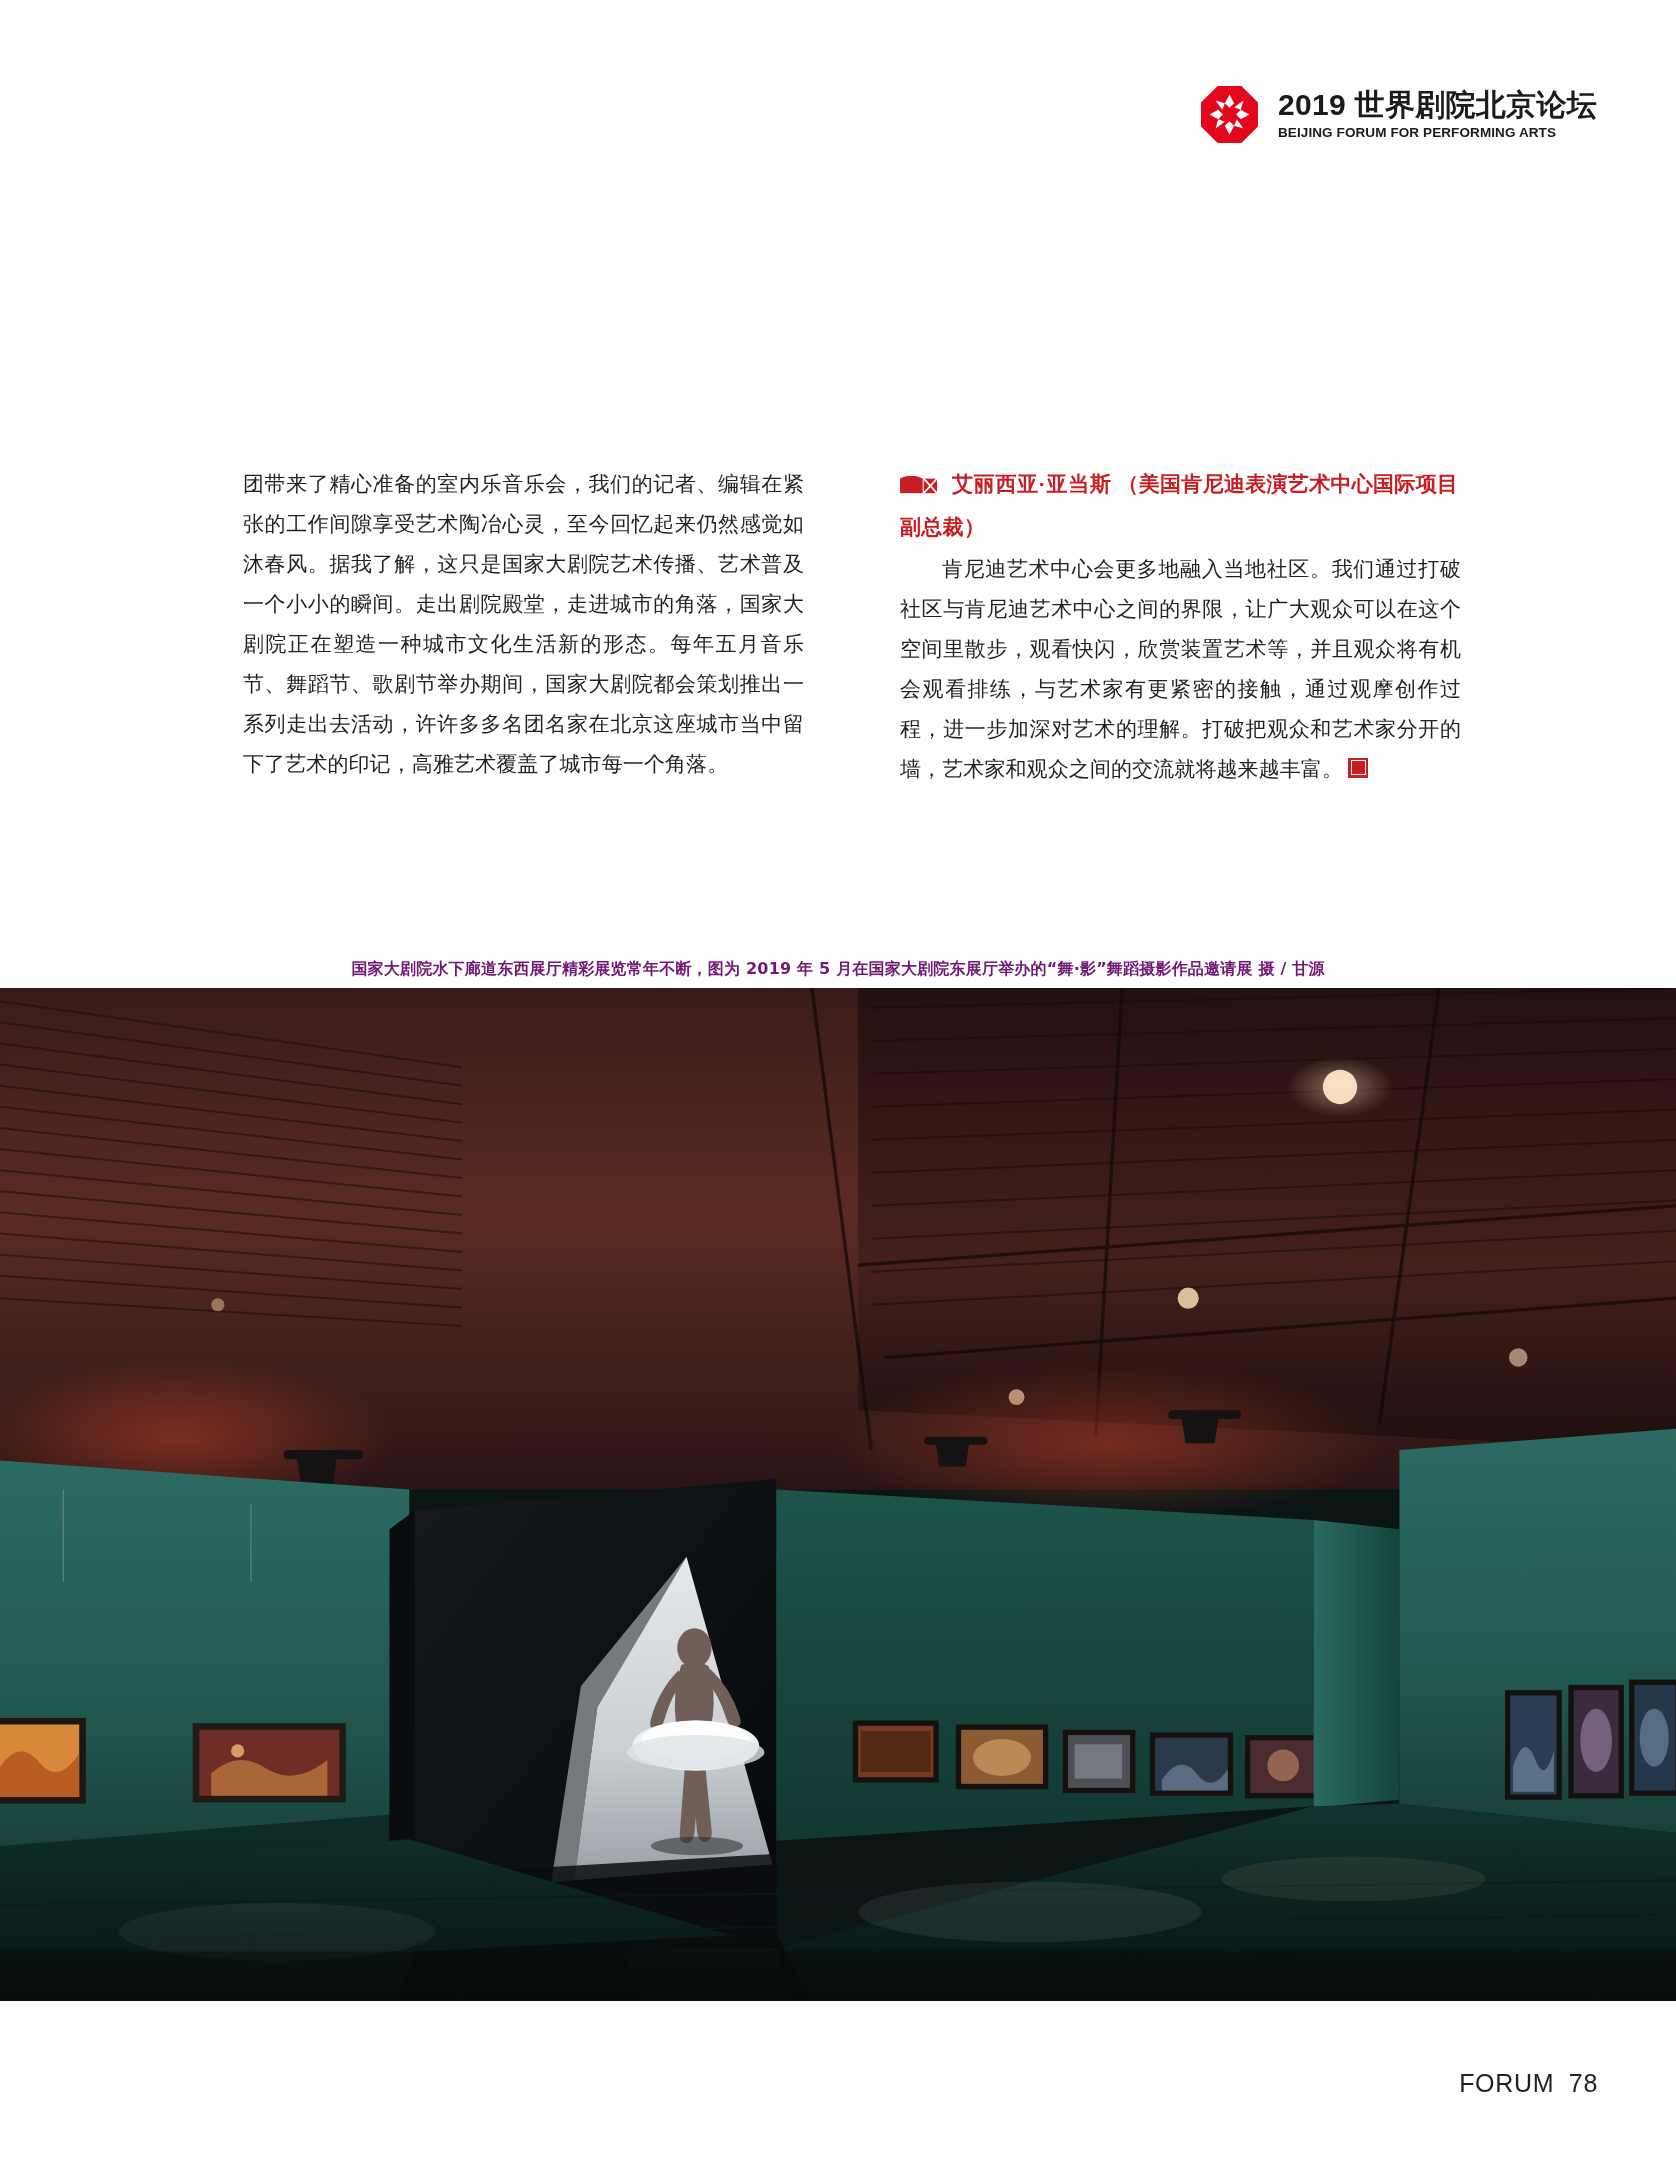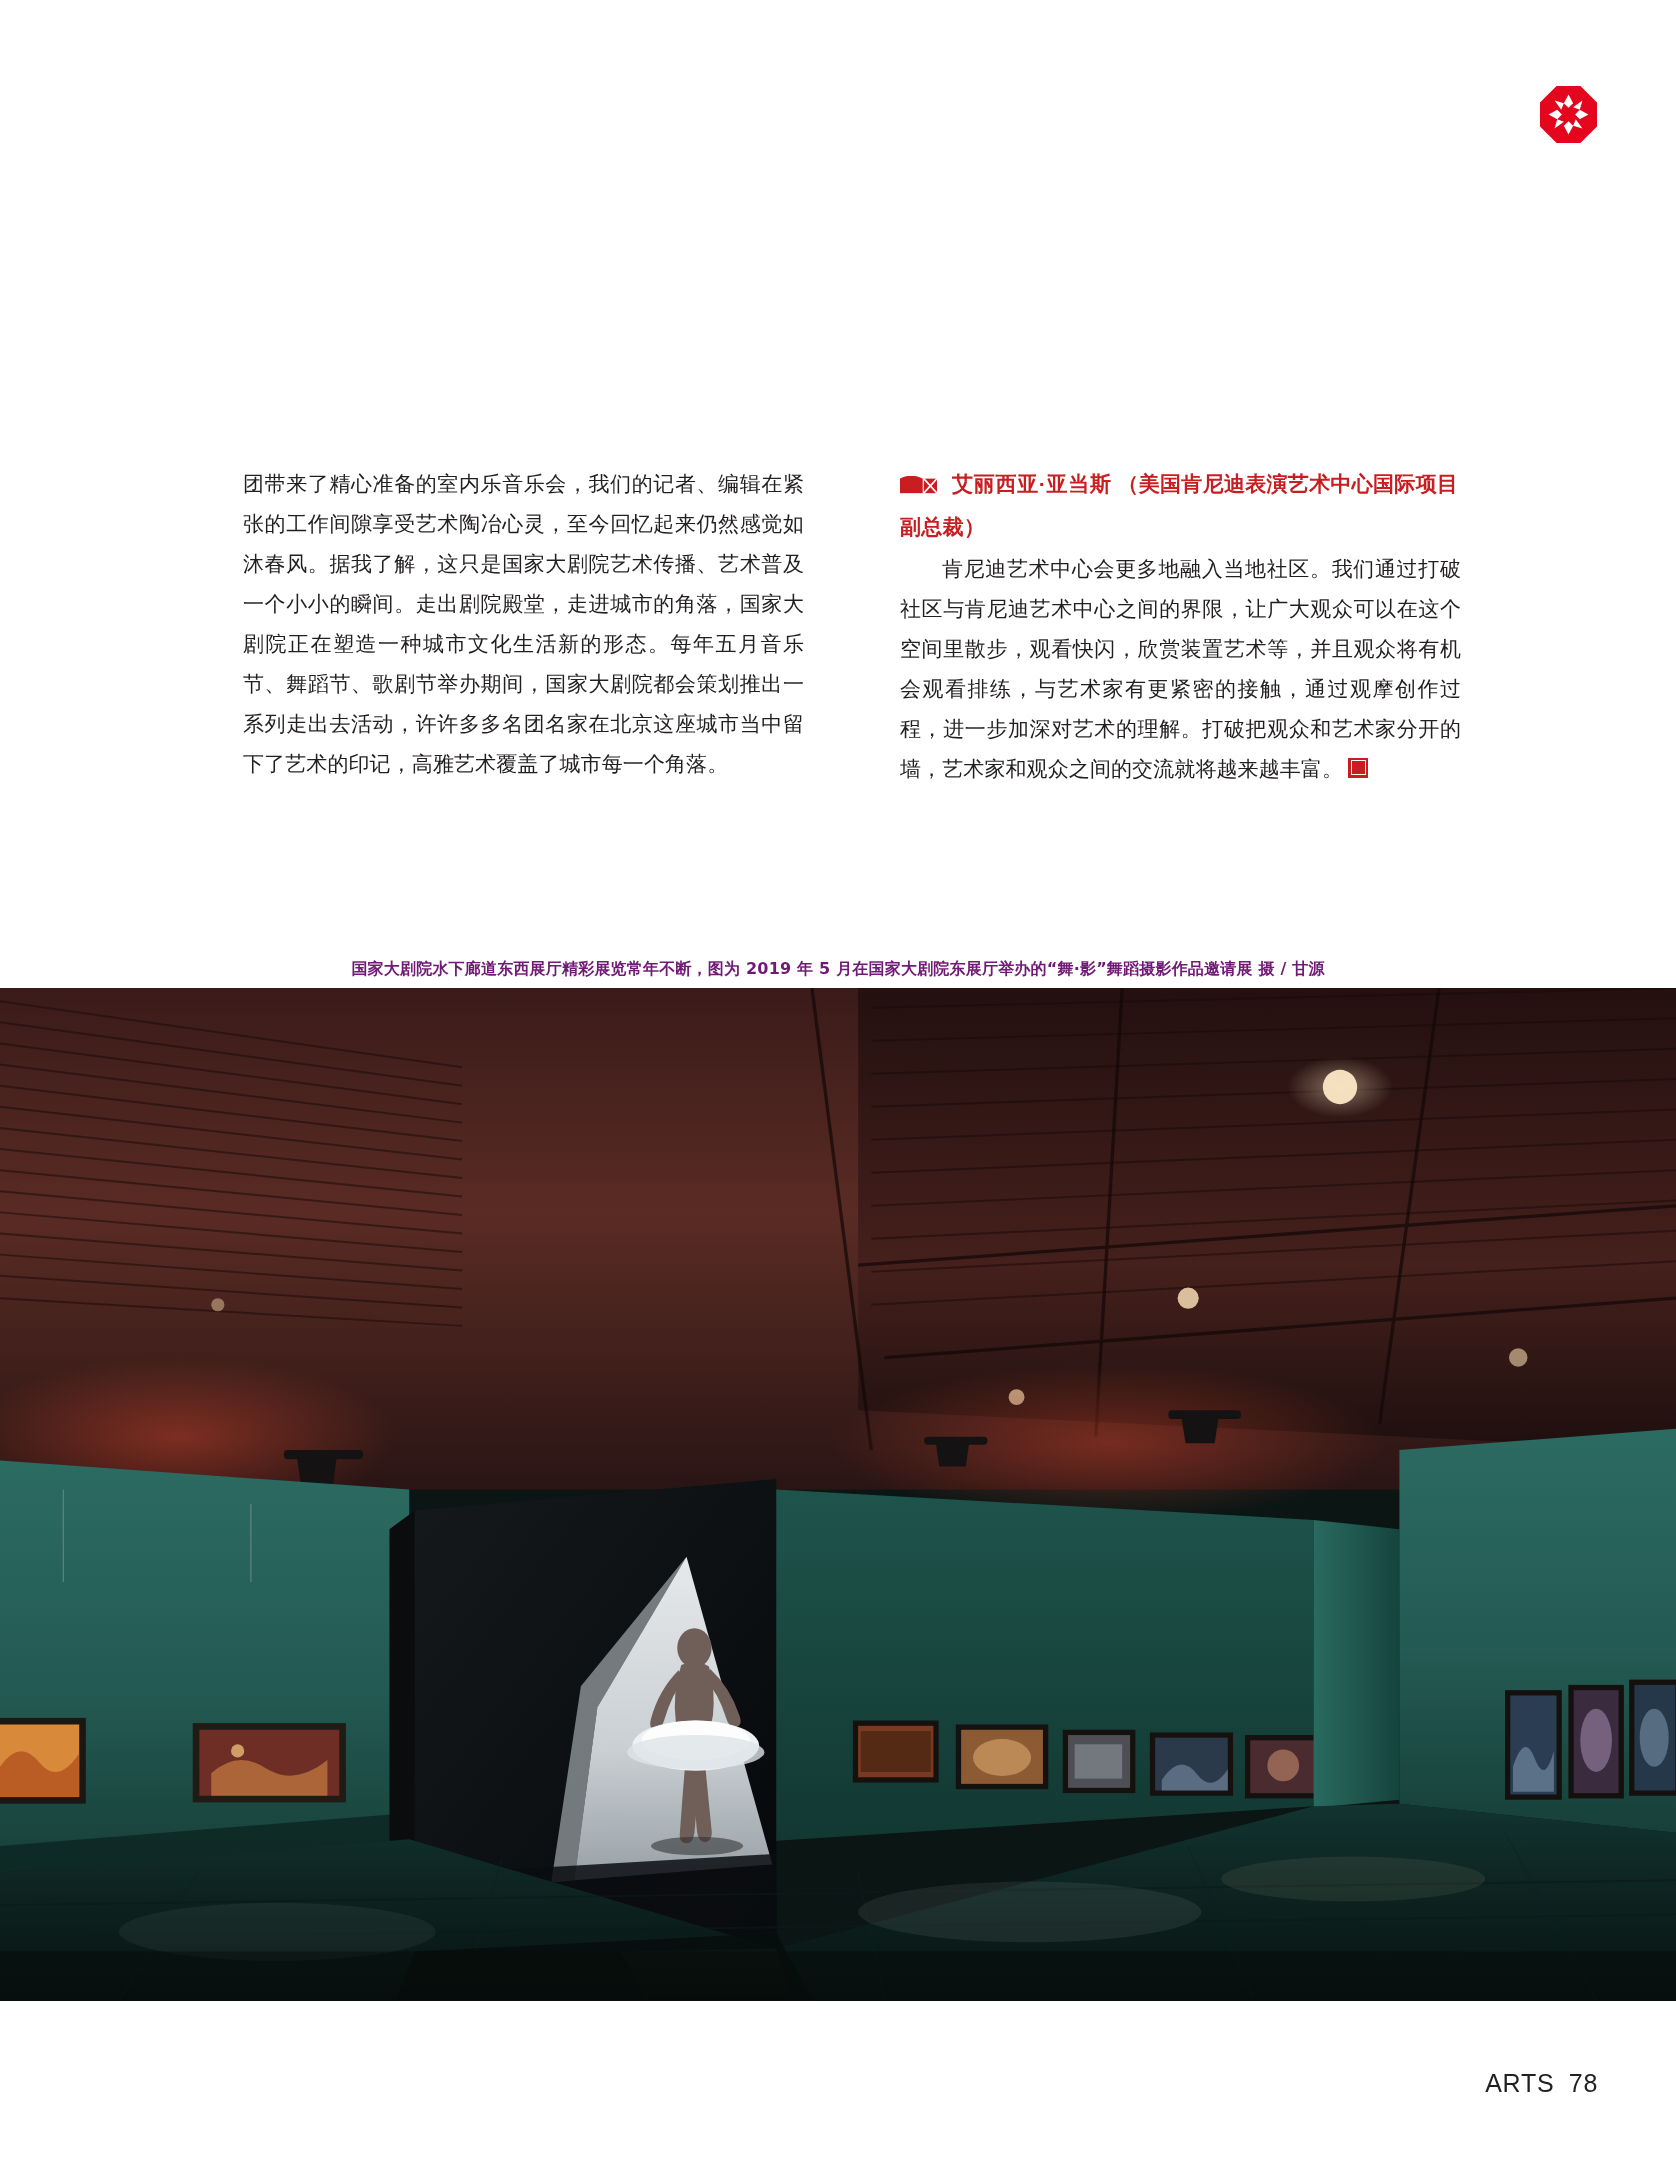--- a/index.html
+++ b/index.html
@@ -187,20 +187,27 @@
           <polygon points="43,73 36,60 43,53 50,60"></polygon>
           <polygon points="13,43 26,36 33,43 26,50"></polygon>
           <polygon points="64,22 60,36 50,32"></polygon>
           <polygon points="64,64 50,60 54,50"></polygon>
           <polygon points="22,64 26,50 36,54"></polygon>
           <polygon points="22,22 36,26 32,36"></polygon>
         </g>
         <circle cx="43" cy="43" r="7" fill="#E3061C"></circle>
       </svg>
     </div>
+    <div class="logo-text">
+      <div class="logo-line1">
+        <span class="yr">2019</span>
+        <span>世界剧院北京论坛</span>
+      </div>
+      <div class="logo-line2">BEIJING FORUM FOR PERFORMING ARTS</div>
+    </div>
     <div class="logo-rule"></div>
   </div>
 
   <div class="cols">
 
     <div class="col">
       <p class="bodytext">团带来了精心准备的室内乐音乐会，我们的记者、编辑在紧张的工作间隙享受艺术陶冶心灵，至今回忆起来仍然感觉如沐春风。据我了解，这只是国家大剧院艺术传播、艺术普及一个小小的瞬间。走出剧院殿堂，走进城市的角落，国家大剧院正在塑造一种城市文化生活新的形态。每年五月音乐节、舞蹈节、歌剧节举办期间，国家大剧院都会策划推出一系列走出去活动，许许多多名团名家在北京这座城市当中留下了艺术的印记，高雅艺术覆盖了城市每一个角落。</p>
     </div>
 
     <div class="col">
@@ -461,17 +468,17 @@
       <ellipse cx="420" cy="1430" rx="240" ry="44" fill="#ffffff" opacity="0.05"></ellipse>
 
       <polygon points="628,1460 1176,1432 1230,1535 600,1535" fill="#050c0b" opacity="0.75"></polygon>
 
       <rect x="0" y="0" width="2539" height="1535" fill="none"></rect>
       <rect x="0" y="1460" width="2539" height="75" fill="#050b0a" opacity="0.5"></rect>
     </svg>
   </div>
 
   <div class="footer">
-    <span>ARTS</span><span class="pg">78</span>
+    <span>FORUM</span><span class="pg">78</span>
   </div>
 
 </div>
 
 
 </body></html>

